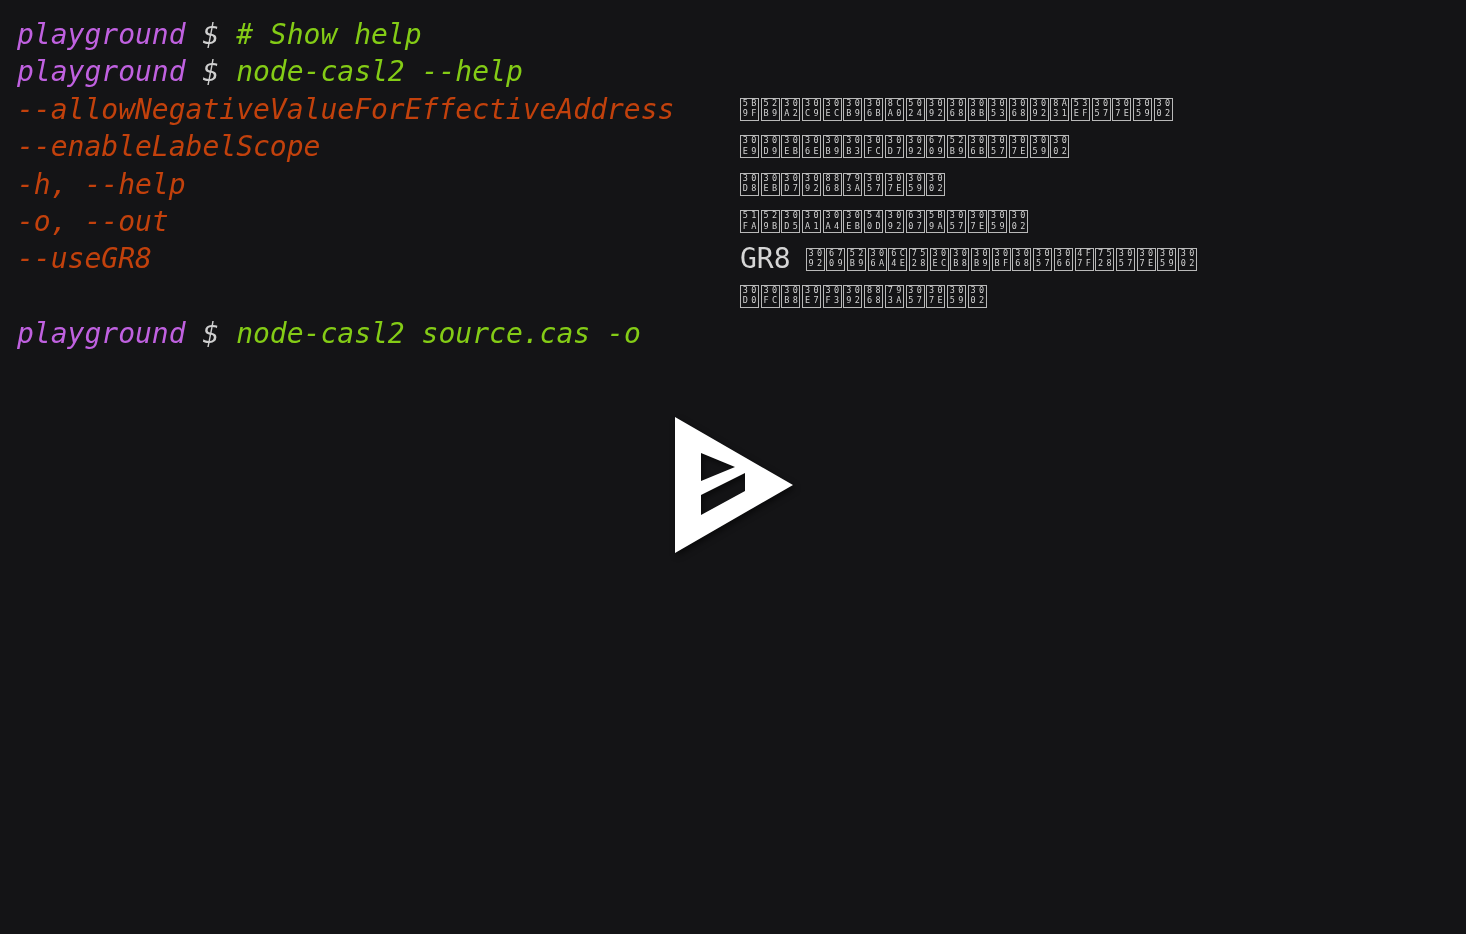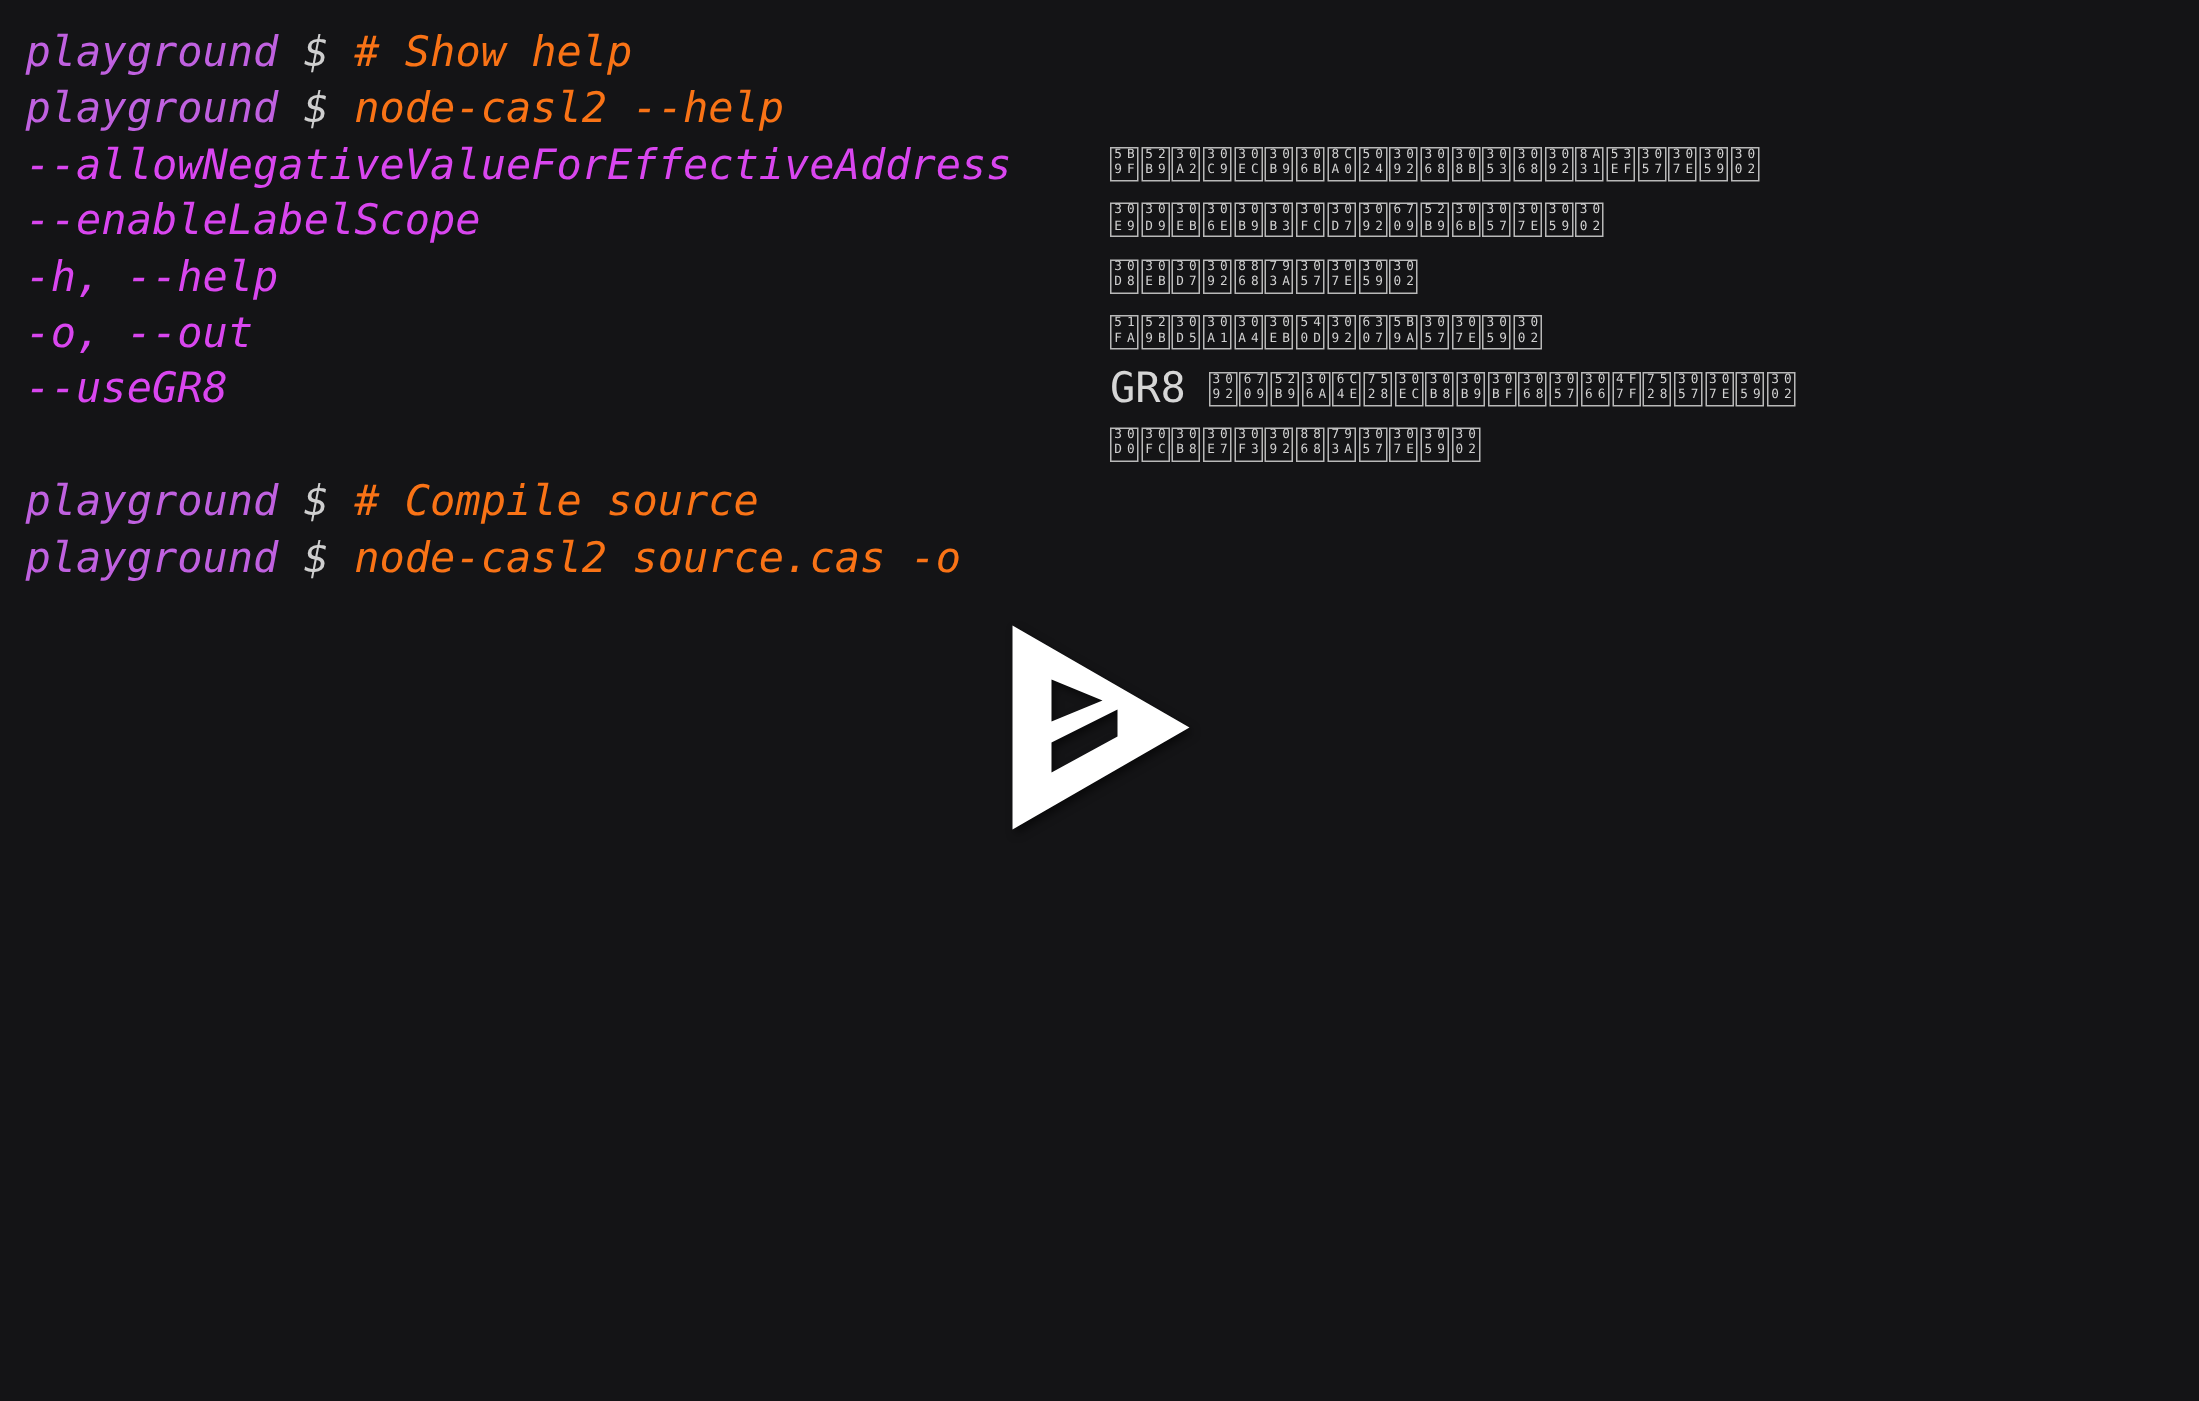--- a/index.html
+++ b/index.html
@@ -32,22 +32,22 @@
     letter-spacing: 0;
     white-space: pre;
     color: #d6d6d6;
     position: relative;
   }
 
   .seg { white-space: pre; font-style: italic; }
 
   .prompt-host { color: #c061e0; }
   .prompt-sym  { color: #cfcfcf; }
-  .cmd         { color: #f97316; margin-top: 20px; }
-  .opt         { color: #d946ef; }
+  .cmd         { color: #84cc16; margin-top: 20px; }
+  .opt         { color: #c2410c; }
 
   
   .desc-col {
     position: absolute;
     left: 723px;
     top: 0;
     height: 37.4px;
     display: flex;
     align-items: center;
     white-space: nowrap;
@@ -681,21 +681,20 @@
             <b>9</b>
           </span>
           <span class="tofu" title="U+3002">
             <b>3</b>
             <b>0</b>
             <b>0</b>
             <b>2</b>
           </span>
         </span>
       </span></div>
-    <div class="line"><span class="seg prompt-host">playground</span><span class="seg"> </span><span class="seg prompt-sym">$</span><span class="seg"> </span><span class="seg cmd"># Compile source</span></div>
     <div class="line"><span class="seg prompt-host">playground</span><span class="seg"> </span><span class="seg prompt-sym">$</span><span class="seg"> </span><span class="seg cmd">node-casl2 source.cas -o</span></div>
   </div>
 
 <div id="play-overlay">
   <svg id="play-button" viewBox="0 0 122 140" role="button" aria-label="Play">
 
     <path fill="#ffffff" d="M2 2 L120 70 L2 138 Z
              M28 38 L28 66 L62 52 Z
              M28 80 L28 100 L72 76 L72 58 Z" fill-rule="evenodd"></path>
   </svg>

